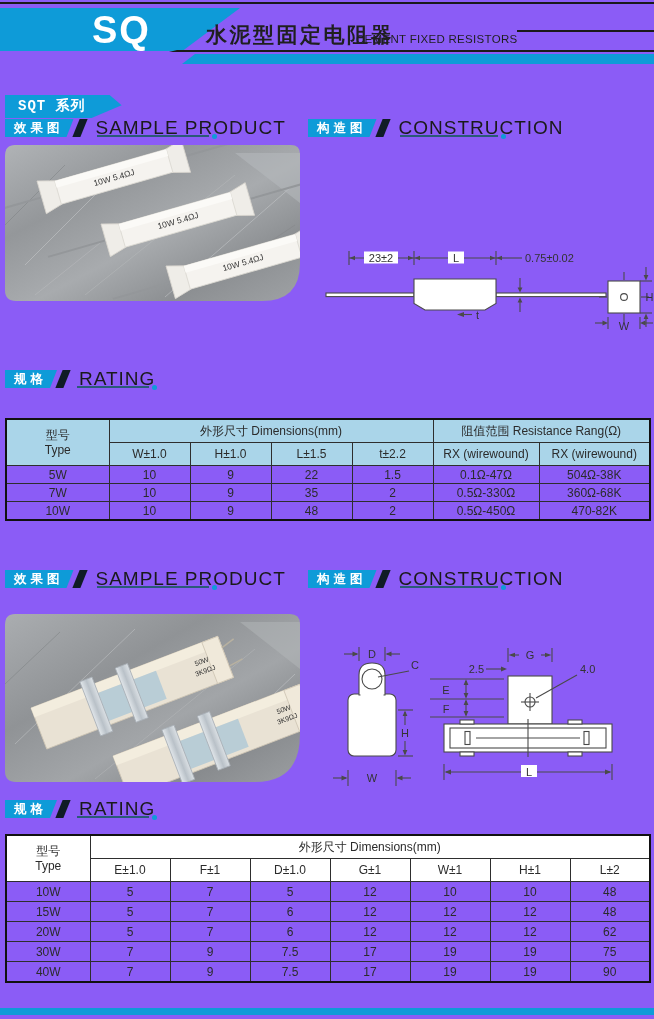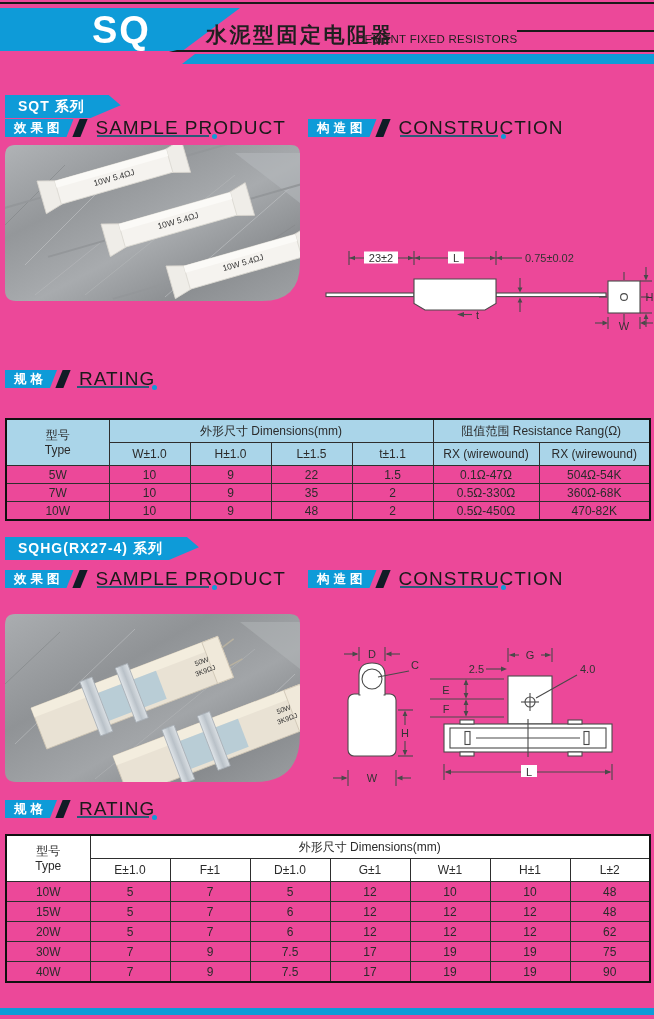--- a/index.html
+++ b/index.html
@@ -1,16 +1,16 @@
 <!DOCTYPE html>
 <html><head>
 <meta charset="utf-8">
 <style>
   html,body{margin:0;padding:0;background:#e8e8e8;}
-  .page{position:relative;width:654px;height:1019px;background:#ec4899;margin:0 auto;
+  .page{position:relative;width:654px;height:1019px;background:#8b5cf6;margin:0 auto;
         font-family:"Liberation Sans",sans-serif;overflow:hidden;}
   
   .top-rule{position:absolute;left:0;top:2px;width:654px;height:2px;background:#1a1a1a;}
   .sq-block{position:absolute;left:0;top:8px;width:240px;height:43px;background:#0e9bd8;
             clip-path:polygon(0 0,100% 0,76% 100%,0 100%);}
   .sq-text{position:absolute;left:92px;top:9px;font-size:38px;line-height:42px;font-weight:bold;
            color:#ffffff;letter-spacing:2px;}
   .title-cn{position:absolute;left:206px;top:21px;font-size:21px;font-weight:bold;color:#1f1f1f;letter-spacing:2.5px;font-family:Liberation Mono, monospace;}
   .title-en{position:absolute;left:356px;top:33px;font-size:11.5px;color:#1f1f1f;letter-spacing:.3px;}
   .mid-rule{position:absolute;left:517px;top:30px;width:137px;height:2px;background:#1a1a1a;}
@@ -54,21 +54,21 @@
 
   <div class="top-rule"></div>
   <div class="sq-block"></div>
   <div class="sq-text">SQ</div>
   <div class="title-cn">水泥型固定电阻器</div>
   <div class="title-en">CEMENT FIXED RESISTORS</div>
   <div class="mid-rule"></div>
   <div class="swoosh-line"></div>
   <div class="swoosh-bar"></div>
 
-  <div class="series-badge" style="top:95px;">SQT 系列</div>
+  <div class="series-badge" style="top:95px;font-family:Liberation Mono, monospace;">SQT 系列</div>
 
   <div class="sec" style="left:5px;top:118px;">
     <span class="sec-box">效果图</span>
     <span class="sec-slash"></span>
     <span class="sec-label">SAMPLE PRODUCT</span>
     <span class="sec-rule" style="left:92px;width:112px;"></span>
   </div>
   <div class="sec" style="left:308px;top:118px;">
     <span class="sec-box">构造图</span>
     <span class="sec-slash"></span>
@@ -201,32 +201,32 @@
         <div>型号</div>
         <div>Type</div>
       </th>
       <th colspan="4">外形尺寸 Dimensions(mm)</th>
       <th colspan="2">阻值范围 Resistance Rang(Ω)</th>
     </tr>
     <tr>
       <th>W±1.0</th>
       <th>H±1.0</th>
       <th>L±1.5</th>
-      <th>t±1.1</th>
+      <th>t±2.2</th>
       <th>RX (wirewound)</th>
       <th>RX (wirewound)</th>
     </tr>
     <tr>
       <td>5W</td>
           <td>10</td>
           <td>9</td>
           <td>22</td>
           <td>1.5</td>
           <td>0.1Ω-47Ω</td>
-          <td>504Ω-54K</td>
+          <td>504Ω-38K</td>
     </tr>
     <tr>
       <td>7W</td>
           <td>10</td>
           <td>9</td>
           <td>35</td>
           <td>2</td>
           <td>0.5Ω-330Ω</td>
           <td>360Ω-68K</td>
     </tr>
@@ -235,21 +235,20 @@
           <td>10</td>
           <td>9</td>
           <td>48</td>
           <td>2</td>
           <td>0.5Ω-450Ω</td>
           <td>470-82K</td>
     </tr>
   </tbody>
     </table>
 
-  <div class="series-badge" style="top:537px;">SQHG(RX27-4) 系列</div>
 
   <div class="sec" style="left:5px;top:569px;">
     <span class="sec-box">效果图</span>
     <span class="sec-slash"></span>
     <span class="sec-label">SAMPLE PRODUCT</span>
     <span class="sec-rule" style="left:92px;width:112px;"></span>
   </div>
   <div class="sec" style="left:308px;top:569px;">
     <span class="sec-box">构造图</span>
     <span class="sec-slash"></span>

